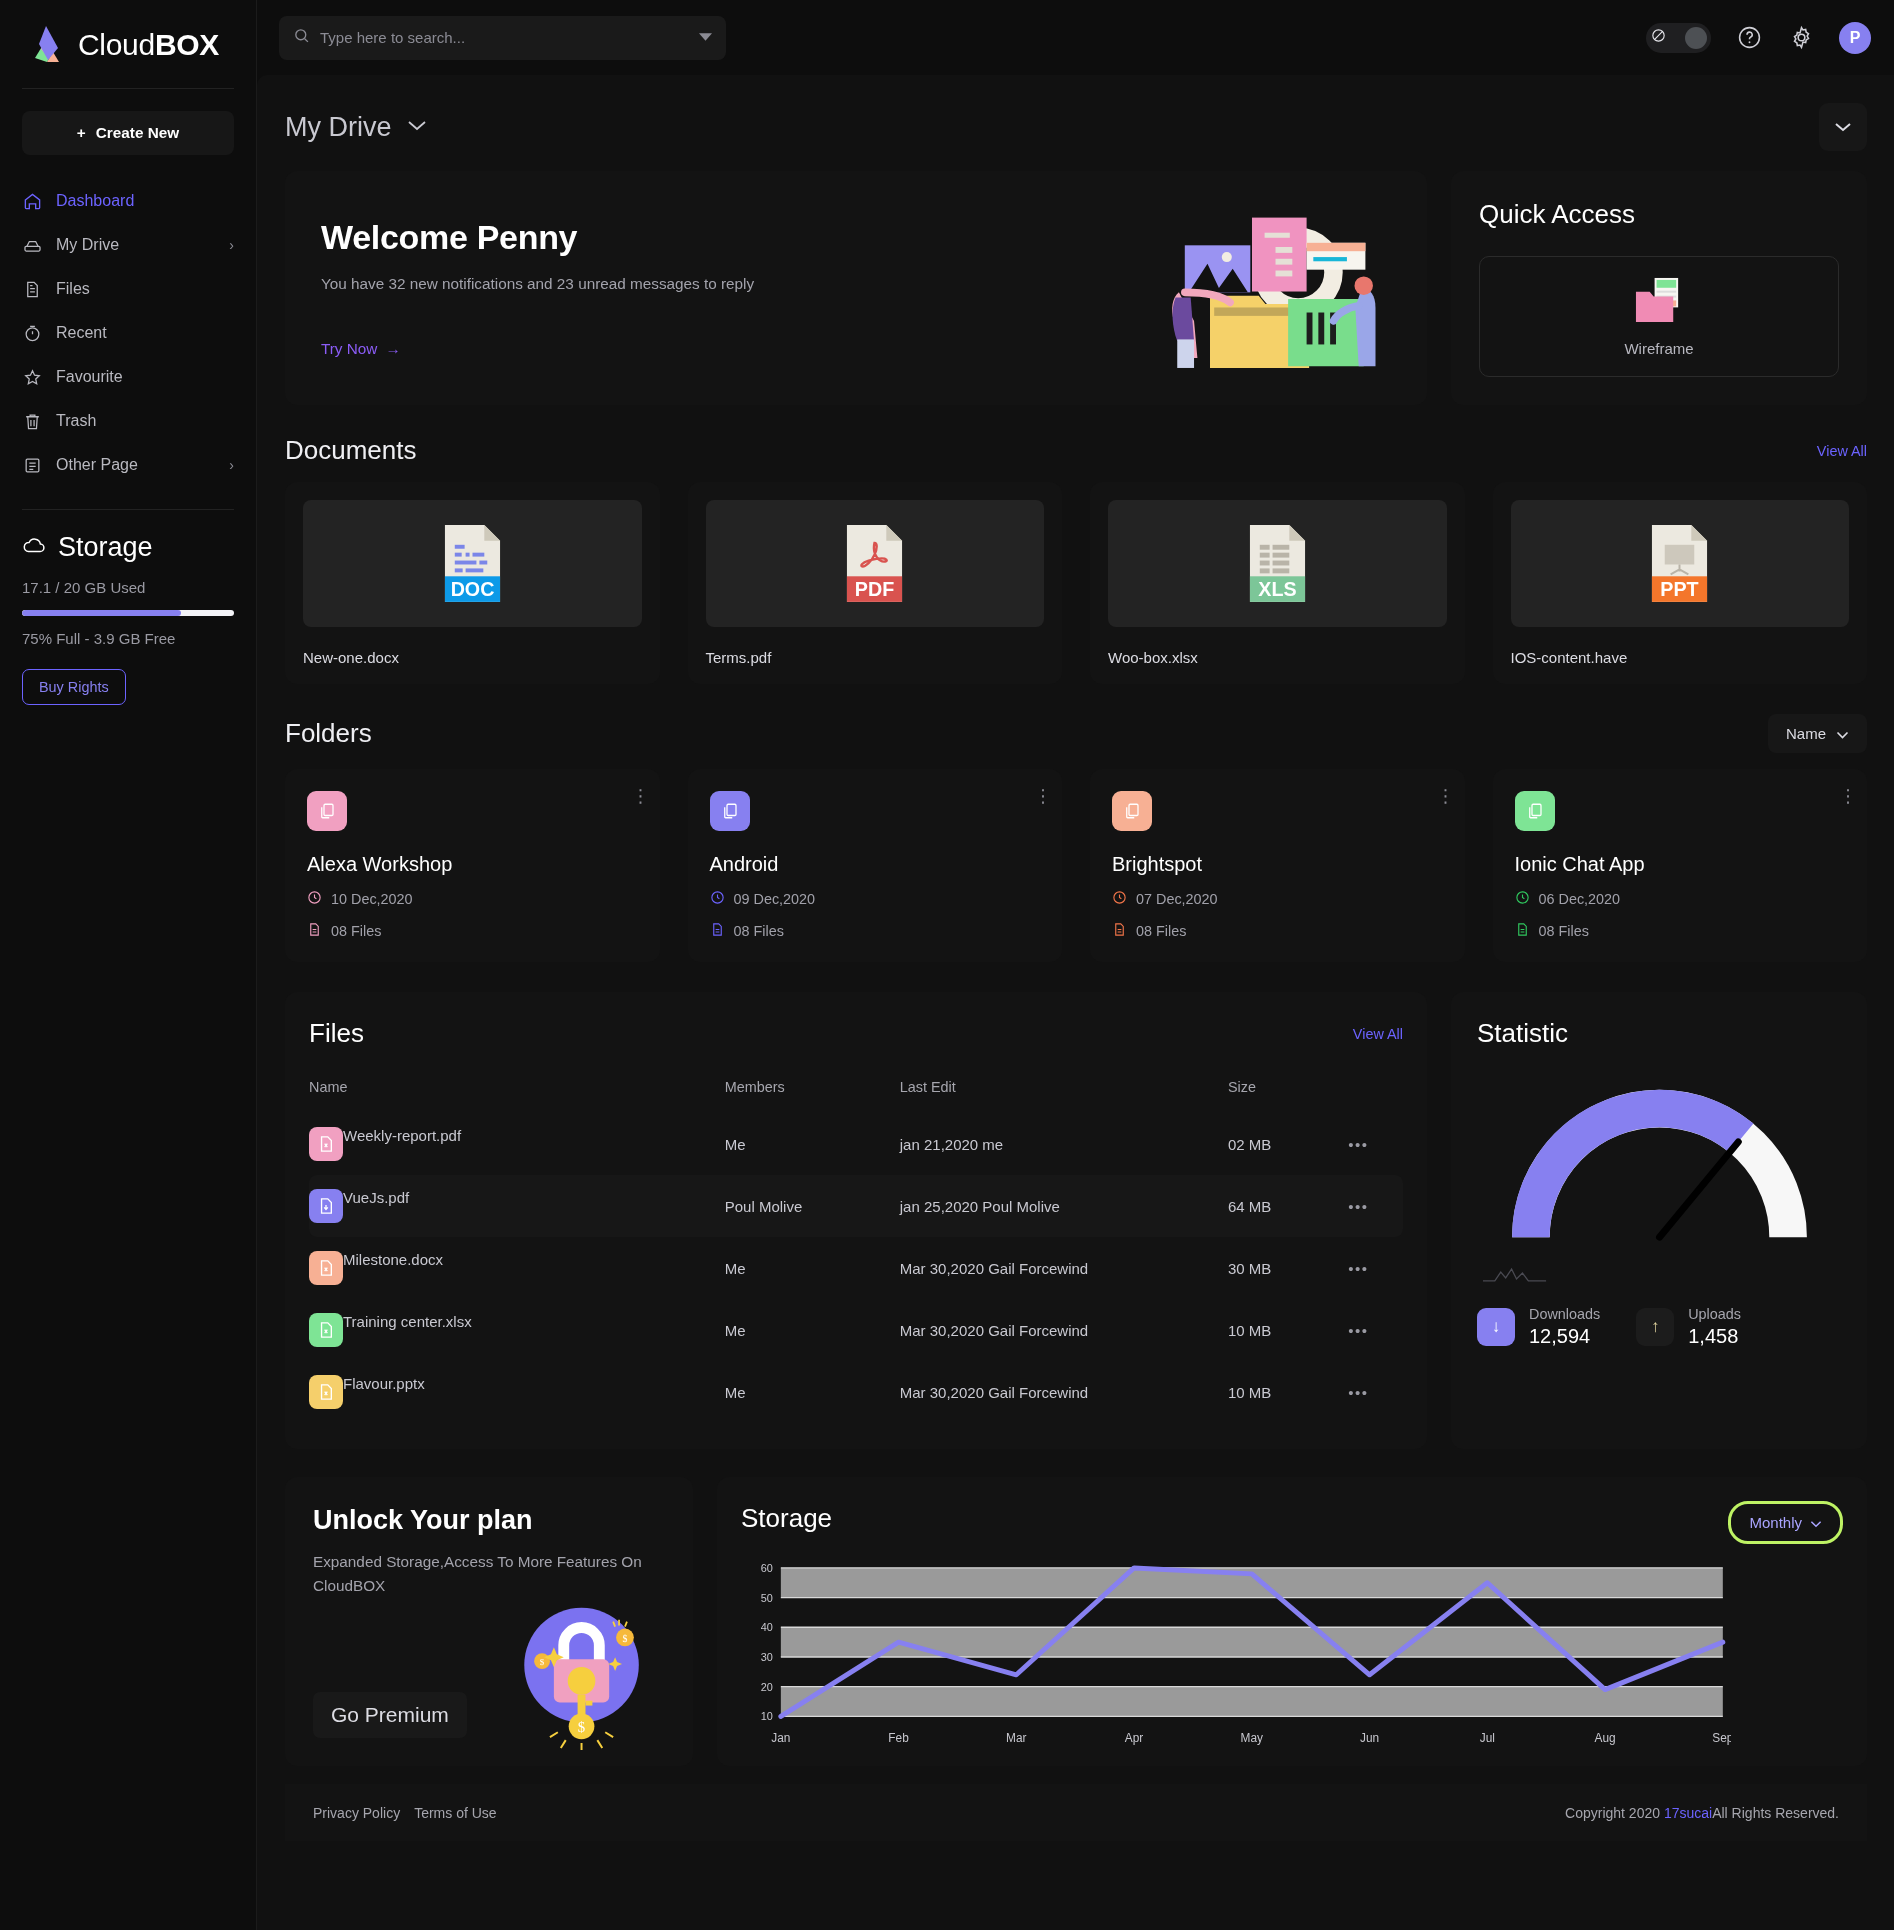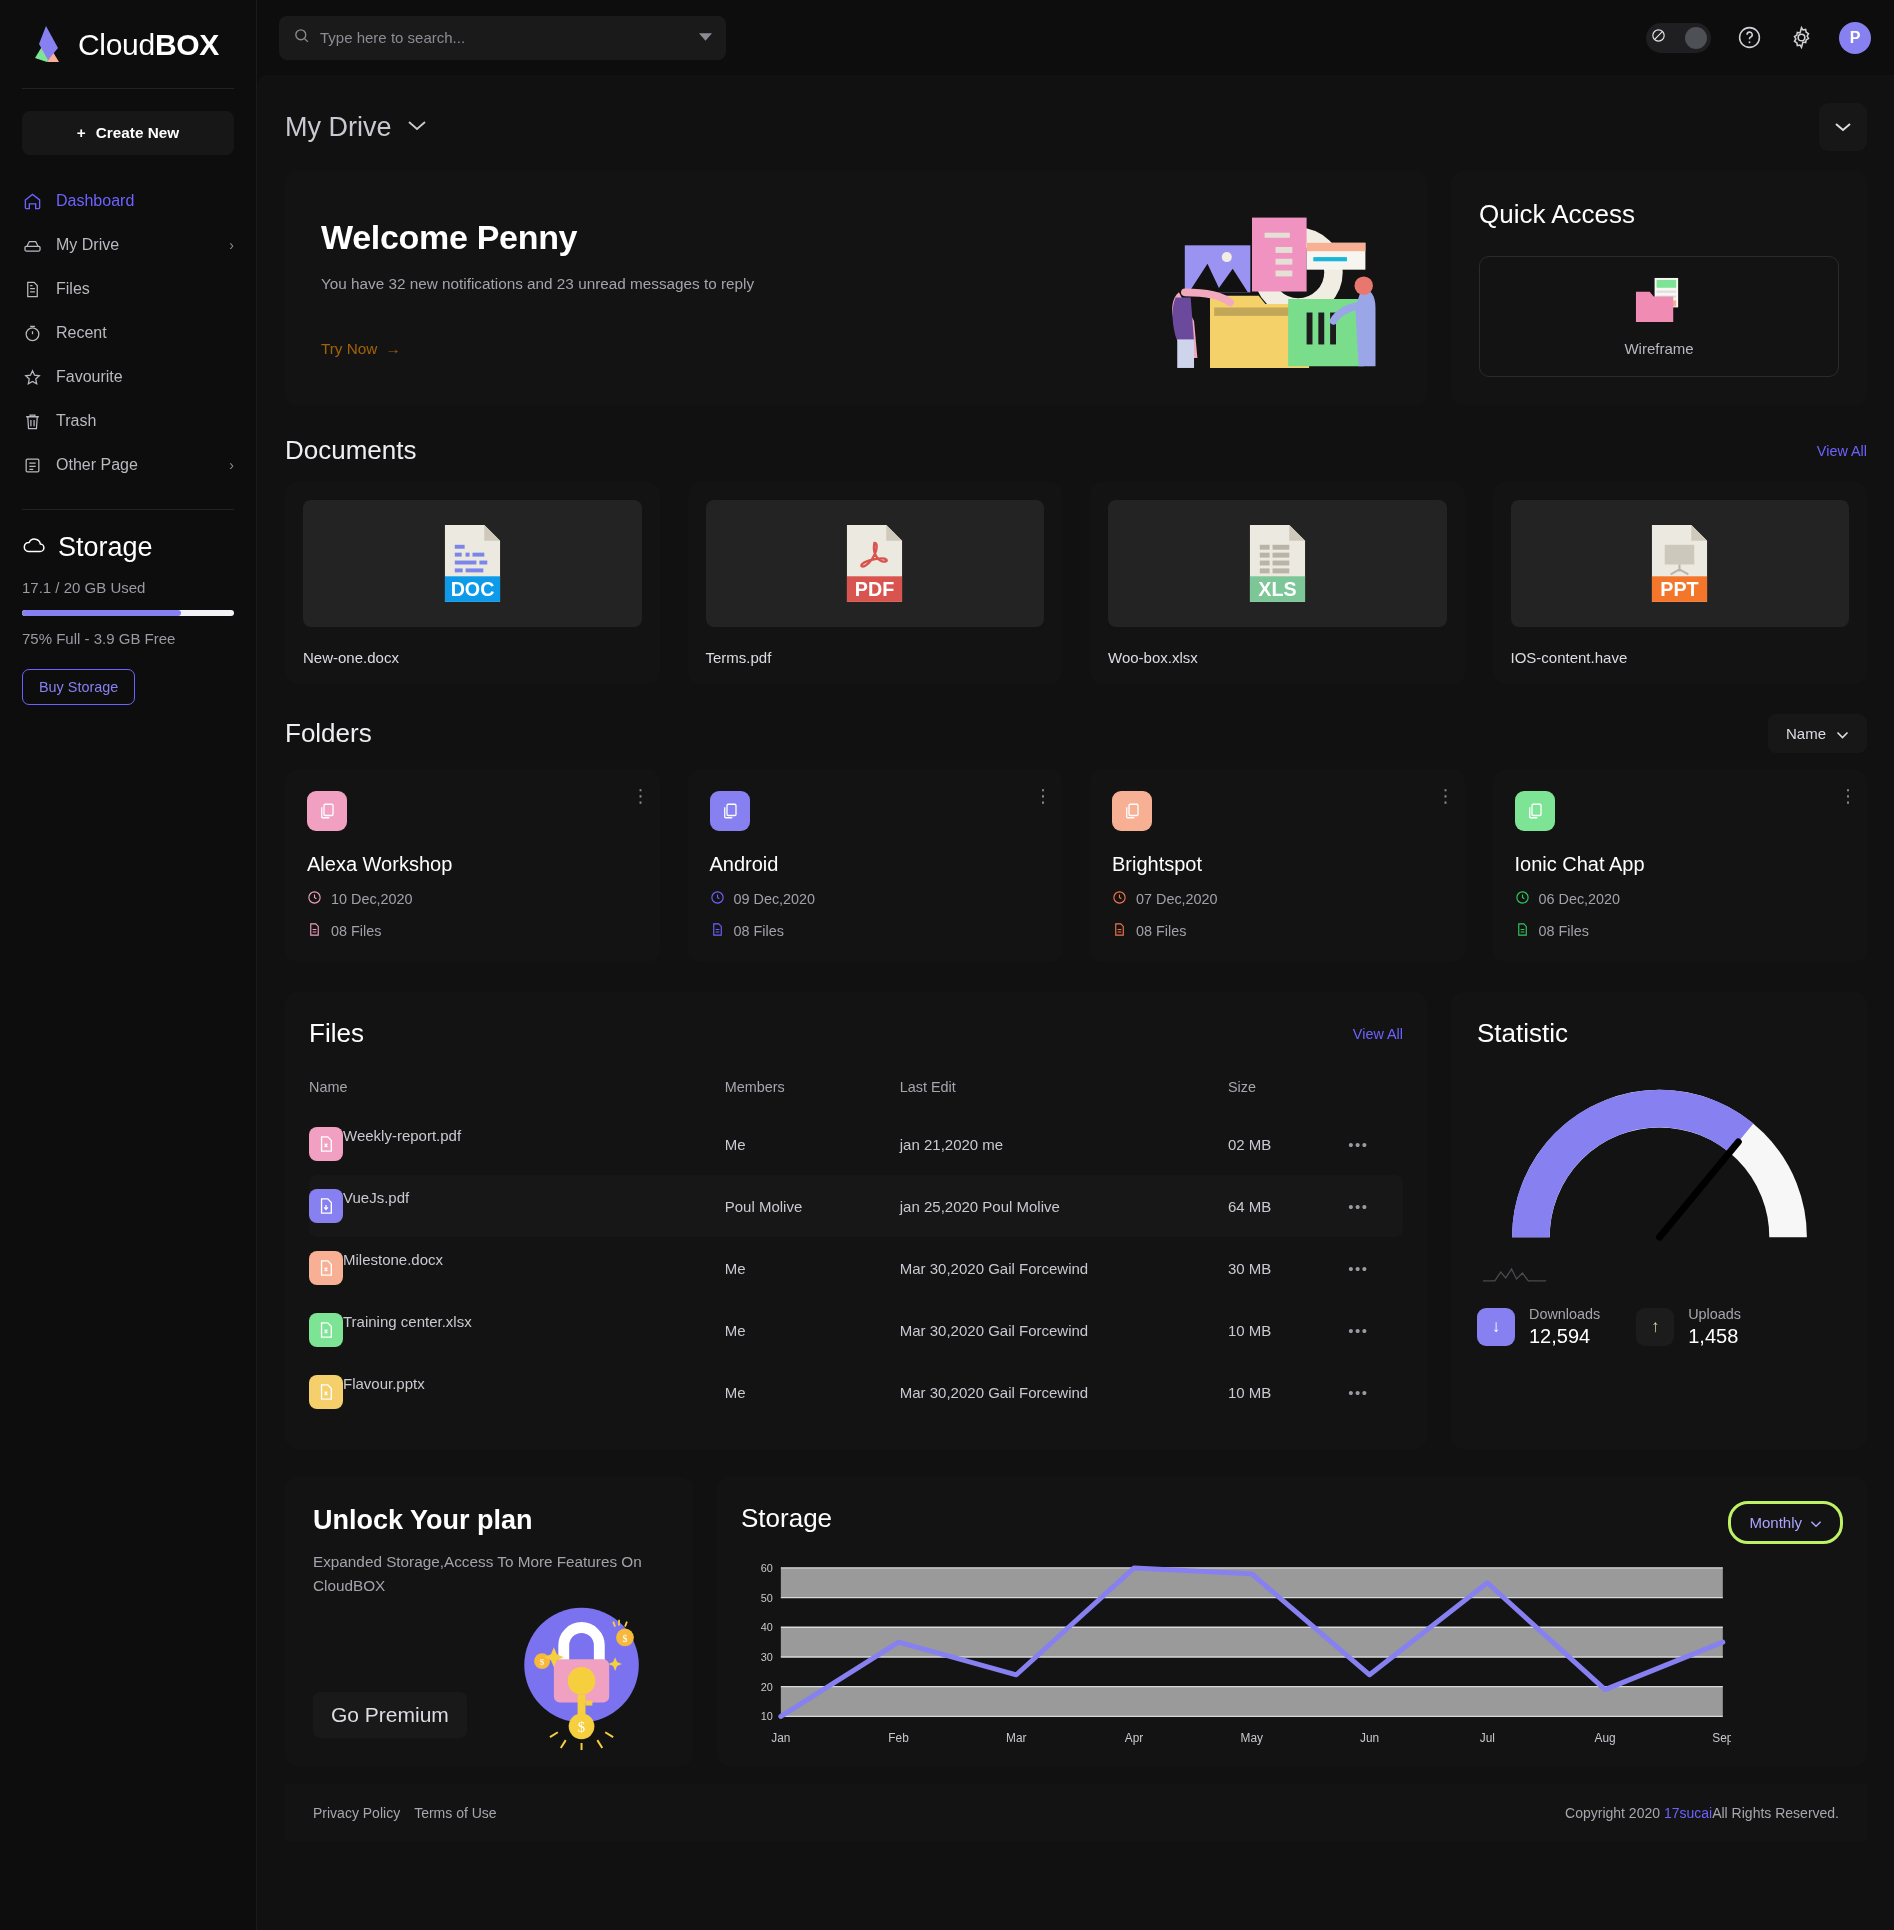--- a/index.html
+++ b/index.html
@@ -87,21 +87,21 @@
   }
 
   .row-1 { display: flex; gap: 24px; }
   .welcome-card {
     flex: 1; background: #131313; border-radius: 12px; padding: 34px 36px;
     display: flex; align-items: center; min-height: 220px; position: relative; overflow: hidden;
   }
   .welcome-left { flex: 1; max-width: 475px; }
   .welcome-left h1 { font-size: 34px; font-weight: 600; color: #fff; letter-spacing: -0.3px; }
   .welcome-left p { font-size: 15.3px; color: #a3a3ac; margin-top: 16px; line-height: 1.5; }
-  .try-now { display: inline-flex; align-items: center; gap: 8px; color: #a16207; font-size: 15.3px; margin-top: 44px; cursor: pointer; }
+  .try-now { display: inline-flex; align-items: center; gap: 8px; color: #8b5cf6; font-size: 15.3px; margin-top: 44px; cursor: pointer; }
   .quick-card { width: 416px; background: #131313; border-radius: 12px; padding: 28px; }
   .quick-card h2 { font-size: 26px; font-weight: 500; color: #fff; }
   .quick-grid { display: flex; gap: 18px; margin-top: 26px; }
   .quick-item {
     flex: 1; border: 1px solid #2b2b2b; border-radius: 10px; height: 121px;
     display: flex; flex-direction: column; align-items: center; justify-content: center; gap: 10px; cursor: pointer;
   }
   .quick-item span { font-size: 15px; color: #b8b8c0; }
 
   .sec-head { display: flex; align-items: center; margin: 30px 0 16px 0; }
@@ -275,21 +275,21 @@
               <path d="M6.5 15.5a4.5 4.5 0 0 1 .6-9 6 6 0 0 1 11.3 1.6 3.7 3.7 0 0 1-.4 7.4z"></path>
             </svg>
         </span>
         <h3>Storage</h3>
       </div>
       <div class="storage-used">17.1 / 20 GB Used</div>
       <div class="bar">
           <i id="storage-fill" style="width: 75%;"></i>
         </div>
       <div class="storage-free">75% Full - 3.9 GB Free</div>
-      <button class="buy-btn">Buy Storage</button>
+      <button class="buy-btn">Buy Rights</button>
     </div>
   </aside>
 
   <main class="main">
 
     <div class="topbar">
       <div class="search-wrap">
         <span>
           <svg width="17" height="17" viewBox="0 0 24 24" fill="none" stroke="#8b8b94" stroke-width="1.9">
               <circle cx="11" cy="11" r="7"></circle>

